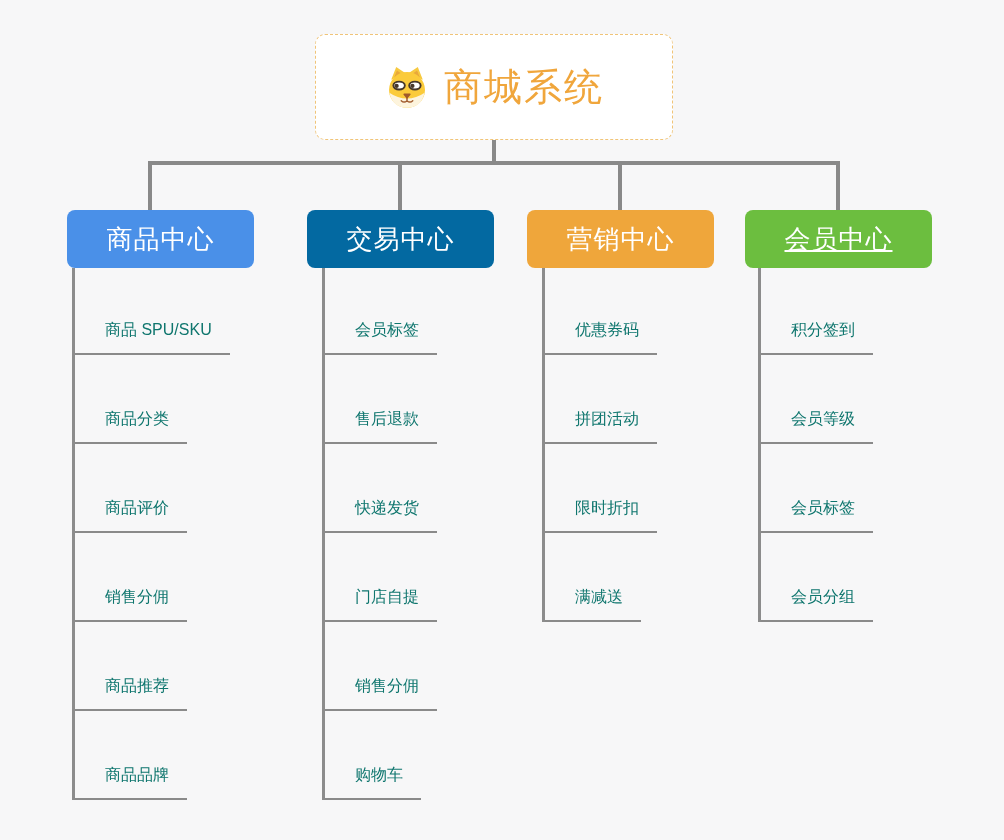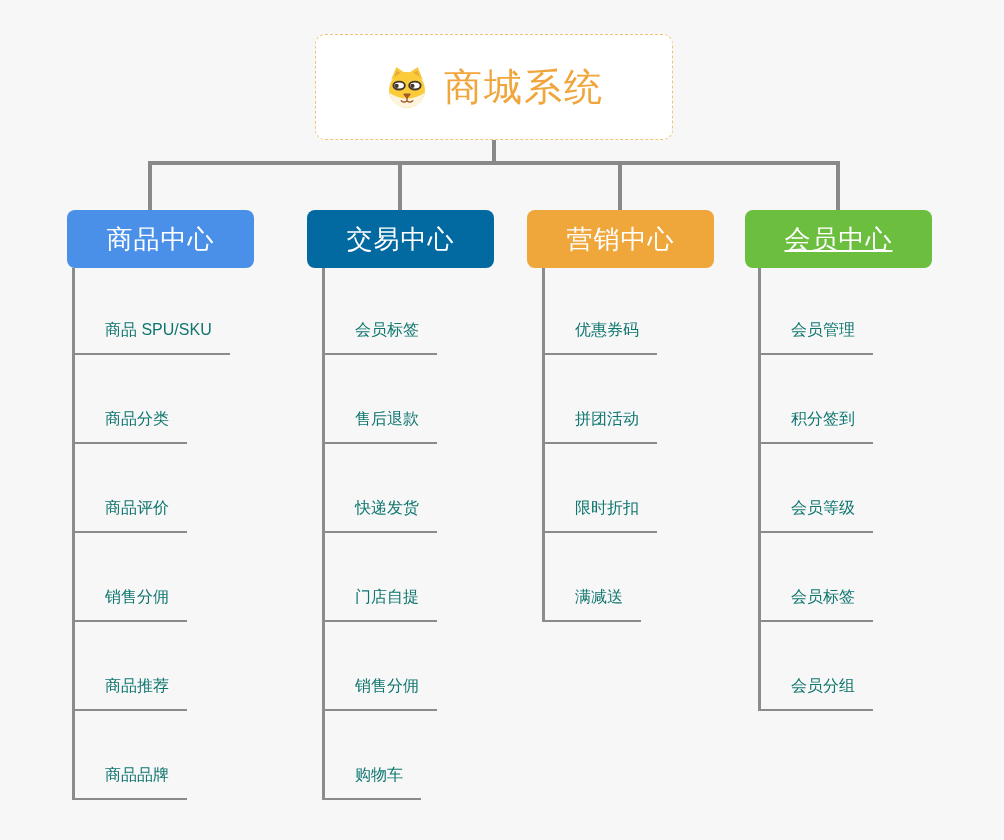--- a/index.html
+++ b/index.html
@@ -140,18 +140,17 @@
   <div class="leaf">优惠券码</div>
   <div class="leaf">拼团活动</div>
   <div class="leaf">限时折扣</div>
   <div class="leaf">满减送</div>
 </div>
 
 <div class="branch-box branch-box-3" style="background-color: rgb(108, 190, 63); text-decoration: underline;">
   <span>会员中心</span>
 </div>
 <div class="branch-list branch-list-3">
-  <div class="leaf">会员管理</div>
   <div class="leaf">积分签到</div>
   <div class="leaf">会员等级</div>
   <div class="leaf">会员标签</div>
   <div class="leaf">会员分组</div>
 </div>
 
 </body></html>

